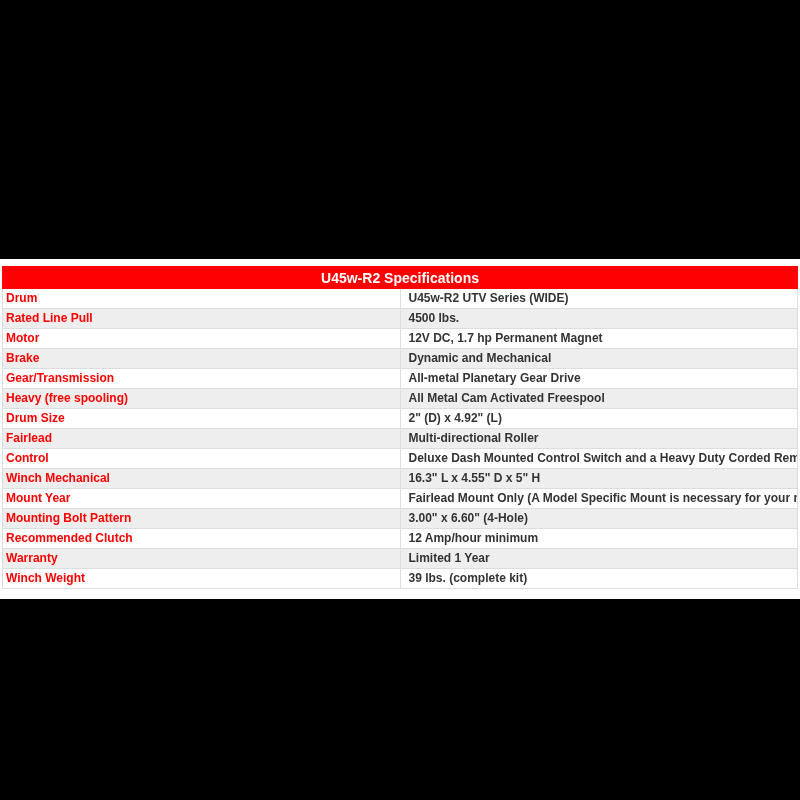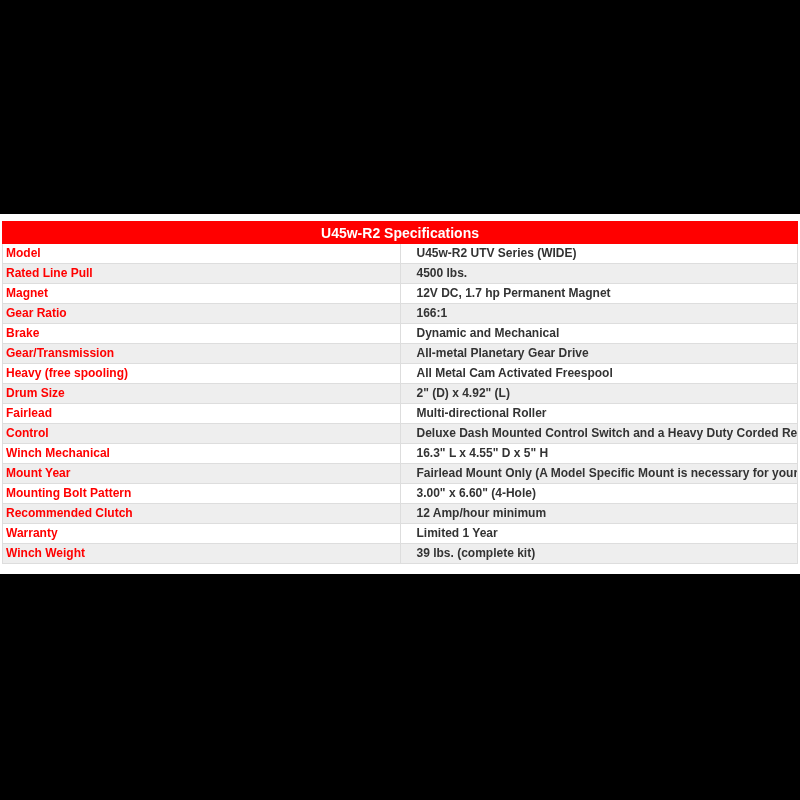--- a/index.html
+++ b/index.html
@@ -17,20 +17,21 @@
   }
   .spacer-top {
     height: 214px;
     flex: none;
     background: var(--page-bg, #000000);
   }
   .content-strip {
     flex: none;
     background: var(--content-bg, #ffffff);
     padding: 7px 2px 10px 2px;
+    margin-top: 45px;
   }
   .spacer-bottom {
     flex: 1;
     background: var(--page-bg, #000000);
   }
   table.spec-table {
     width: 100%;
     border-collapse: collapse;
     table-layout: fixed;
   }
@@ -54,57 +55,53 @@
     overflow: hidden;
     white-space: nowrap;
   }
   td.spec-label {
     width: 132px;
     color: var(--accent-red, #ff0000);
     padding-left: 3px;
   }
   td.spec-value {
     color: var(--value-text, #333333);
-    padding-left: 16px;
+    padding-left: 8px;
   }
   tbody tr:nth-child(odd) td { background: var(--row-bg, #ffffff); }
   tbody tr:nth-child(even) td { background: var(--row-alt-bg, #eeeeee); }
 </style>
 </head>
 <body>
 
 <div class="spacer-top"></div>
 
 <div class="content-strip">
   <table class="spec-table">
     <thead>
       <tr>
         <th class="spec-title" colspan="2">U45w-R2 Specifications</th>
       </tr>
     </thead>
     <tbody id="spec-body">
   <tr>
-    <td class="spec-label">Model</td>
+    <td class="spec-label">Drum</td>
     <td class="spec-value">U45w-R2 UTV Series (WIDE)</td>
   </tr>
 
   <tr>
     <td class="spec-label">Rated Line Pull</td>
     <td class="spec-value">4500 lbs.</td>
   </tr>
 
   <tr>
-    <td class="spec-label">Magnet</td>
+    <td class="spec-label">Motor</td>
     <td class="spec-value">12V DC, 1.7 hp Permanent Magnet</td>
   </tr>
 
-  <tr>
-    <td class="spec-label">Gear Ratio</td>
-    <td class="spec-value">166:1</td>
-  </tr>
 
   <tr>
     <td class="spec-label">Brake</td>
     <td class="spec-value">Dynamic and Mechanical</td>
   </tr>
 
   <tr>
     <td class="spec-label">Gear/Transmission</td>
     <td class="spec-value">All-metal Planetary Gear Drive</td>
   </tr>

